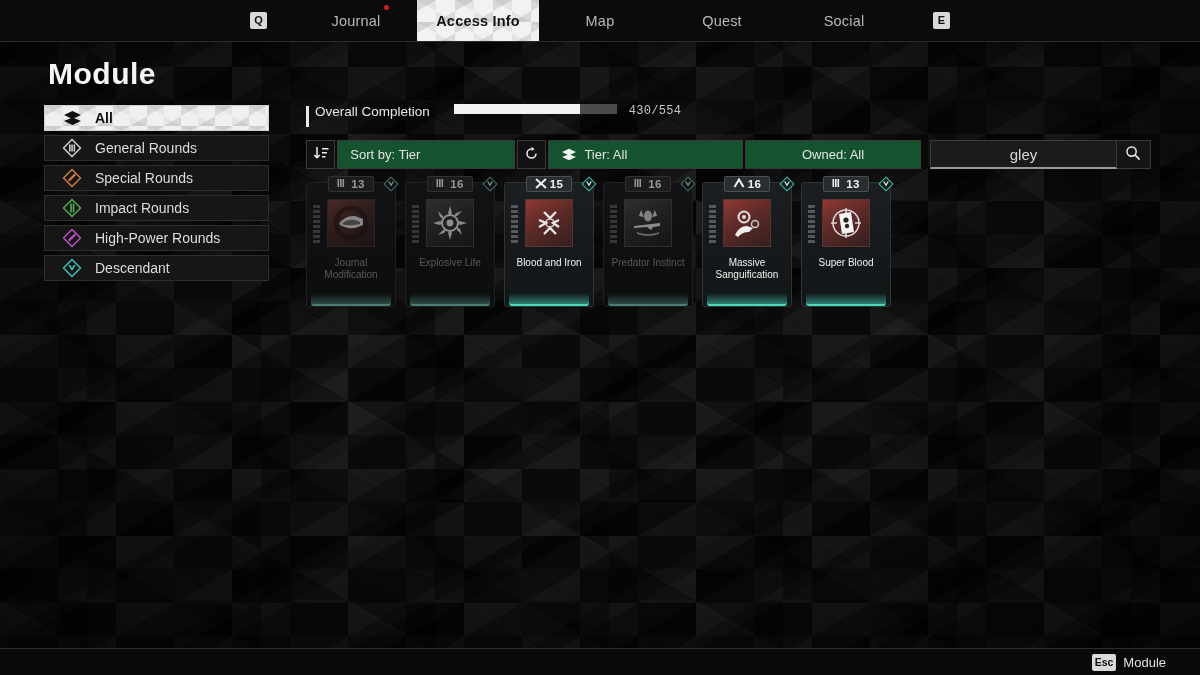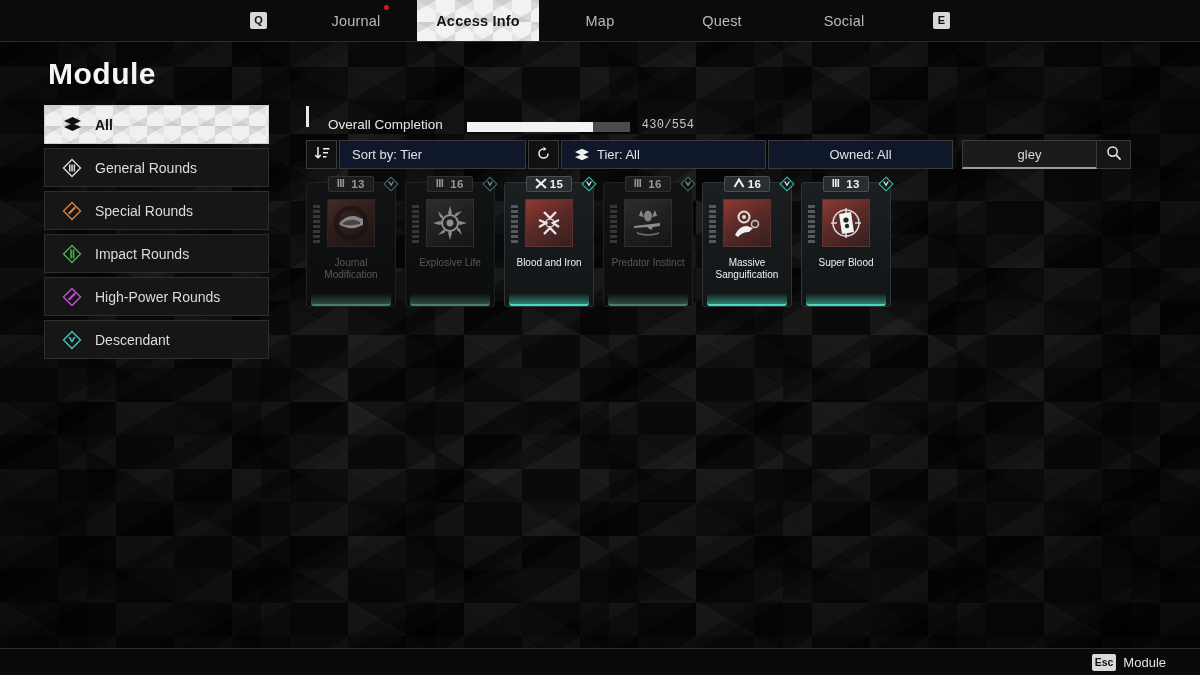--- a/index.html
+++ b/index.html
@@ -124,21 +124,21 @@
 
   
   .sidebar {
     position: absolute;
     left: 44px;
     top: 105px;
     width: 225px;
     z-index: 5;
   }
   .side-item {
-    height: 39px;
+    height: 26px;
     display: flex;
     align-items: center;
     padding: 0 0 0 14px;
     margin-bottom: 4px;
     background: #161616;
     border: 1px solid #2e2e2e;
     color: #dcdcdc;
     font-size: 14px;
     cursor: pointer;
   }
@@ -158,23 +158,23 @@
   
   .panel {
     position: absolute;
     left: 306px;
     top: 104px;
     width: 845px;
     z-index: 5;
   }
   .completion-row {
     display: flex;
-    align-items: flex-end;
+    align-items: flex-start;
     height: 28px;
-    padding-left: 22px;
+    padding-left: 9px;
     position: relative;
   }
   .completion-row::before {
     content: "";
     position: absolute;
     left: 0; top: 2px;
     width: 3px; height: 21px;
     background: #e9e9e9;
   }
   .completion-label { font-size: 13.5px; color: #e6e6e6; }
@@ -189,42 +189,42 @@
   .pcount { font-size: 12px; color: #c6c6c6; margin-left: 12px; letter-spacing: .3px; font-family: Liberation Mono, monospace; }
 
   .filter-row {
     display: flex;
     align-items: stretch;
     height: 29px;
     margin-top: 8px;
     gap: 2px;
   }
   .fbtn {
-    background: #0f172a;
+    background: #14532d;
     border: 1px solid #3a3a3a;
     display: flex;
     align-items: center;
     font-size: 13px;
     color: #e2e2e2;
     padding: 0 12px;
     cursor: pointer;
   }
   .fbtn.icon-only { width: 31px; padding: 0; justify-content: center; background: #111; }
   .f-sort { width: 187px; }
   .f-tier { width: 205px; }
   .f-owned { width: 185px; justify-content: center; }
   .fbtn .lead-ico { margin-right: 7px; display: flex; align-items: center; }
   .search-wrap { display: flex; margin-left: 7px; }
   .search-box {
-    width: 135px;
+    width: 187px;
     background: #1b1b1b;
     border: 1px solid #3a3a3a;
     border-bottom: 2px solid #9a9a9a;
     display: flex; align-items: center; justify-content: center;
-    font-size: 13px; color: #d9d9d9;
+    font-size: 15px; color: #d9d9d9;
     cursor: text;
   }
   .search-btn {
     width: 34px;
     background: #151515;
     border: 1px solid #3a3a3a;
     border-left: none;
     display: flex; align-items: center; justify-content: center;
     cursor: pointer;
   }

